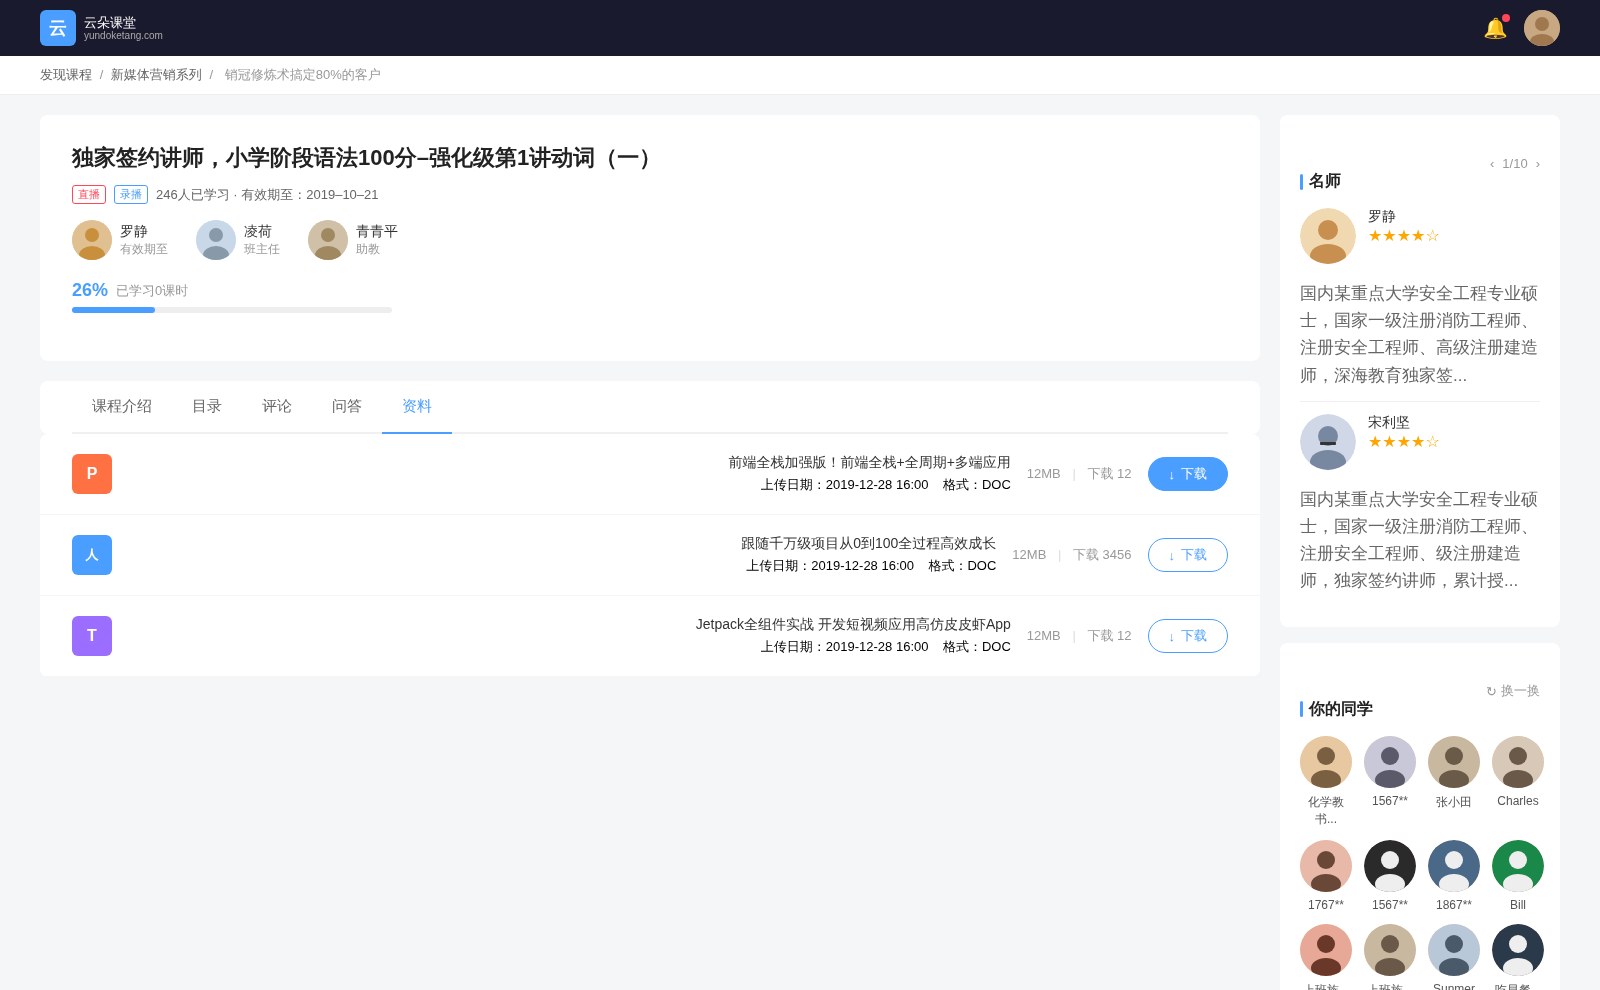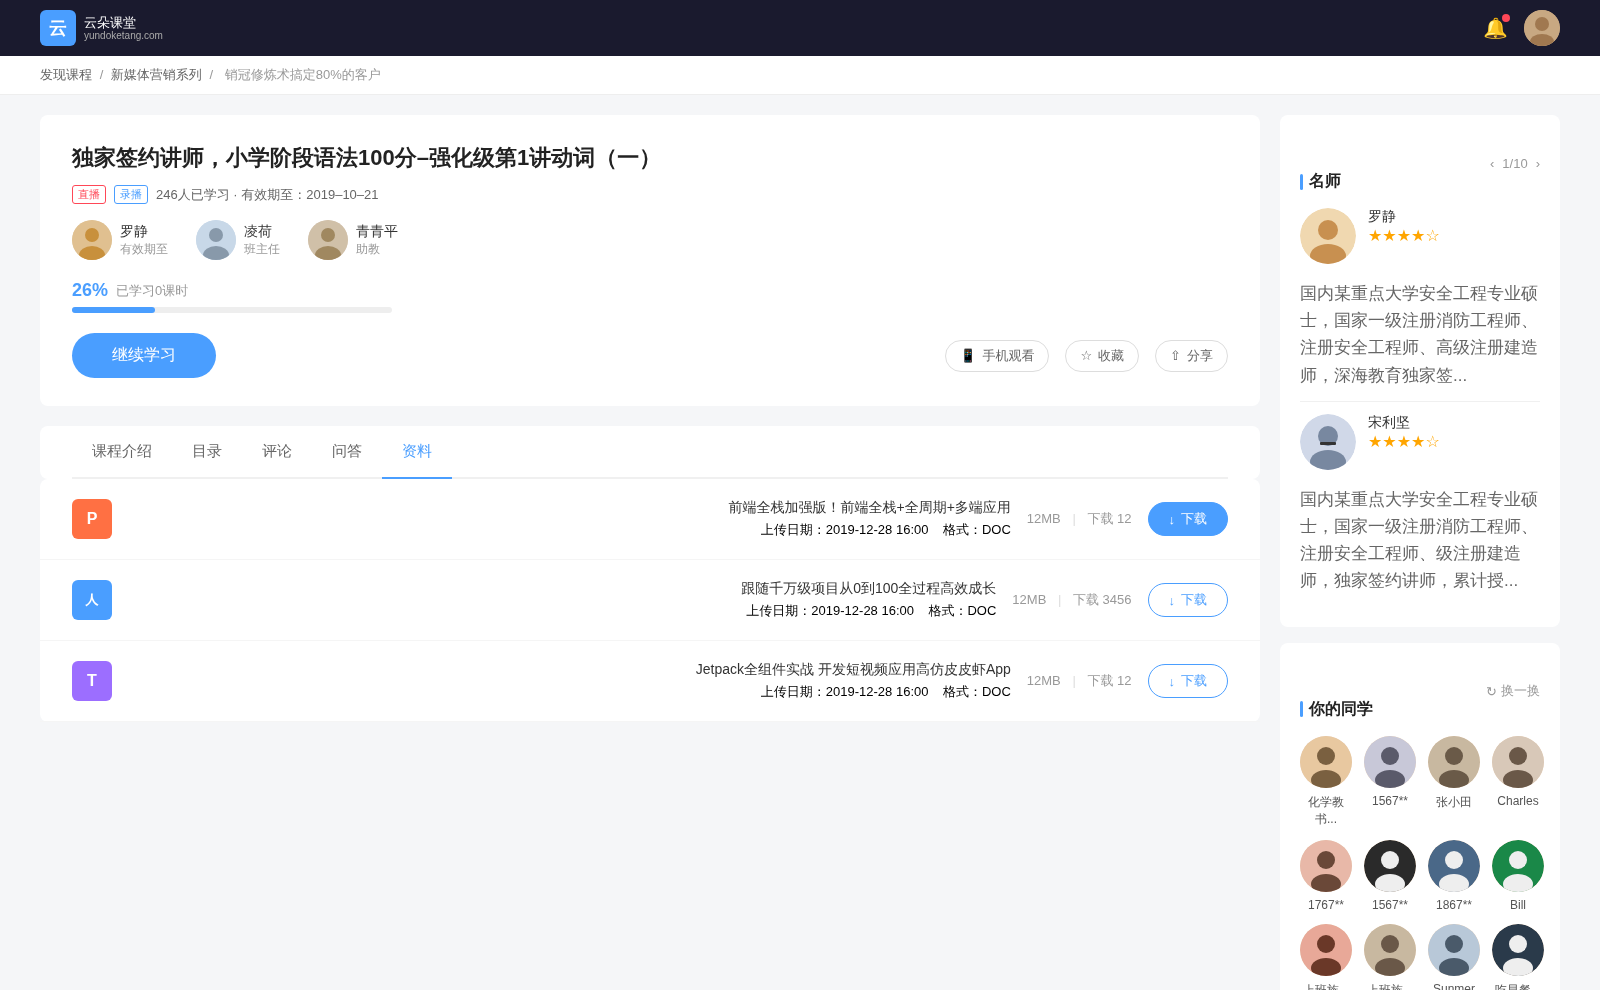--- a/index.html
+++ b/index.html
@@ -187,37 +187,20 @@
       </div>
       <div class="progress-section">
         <div class="progress-label">
           <span class="progress-pct">26%</span>
           <span class="progress-text">已学习0课时</span>
         </div>
         <div class="progress-bar-bg">
           <div class="progress-bar-fill"></div>
         </div>
       </div>
-      <div class="course-actions">
-        <button class="btn-continue">继续学习</button>
-        <div class="action-btns">
-          <div class="action-btn">
-            <span>📱</span>
-            <span>手机观看</span>
-          </div>
-          <div class="action-btn">
-            <span>☆</span>
-            <span>收藏</span>
-          </div>
-          <div class="action-btn">
-            <span>⇧</span>
-            <span>分享</span>
-          </div>
-        </div>
-      </div>
     </div>
 
     <div class="tabs-card">
       <div class="tabs">
         <div class="tab">课程介绍</div>
         <div class="tab">目录</div>
         <div class="tab">评论</div>
         <div class="tab">问答</div>
         <div class="tab active">资料</div>
       </div>

